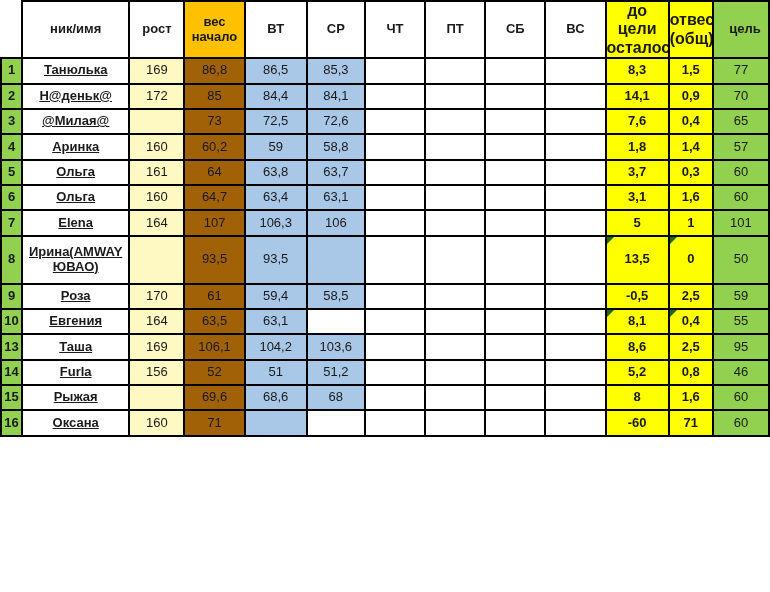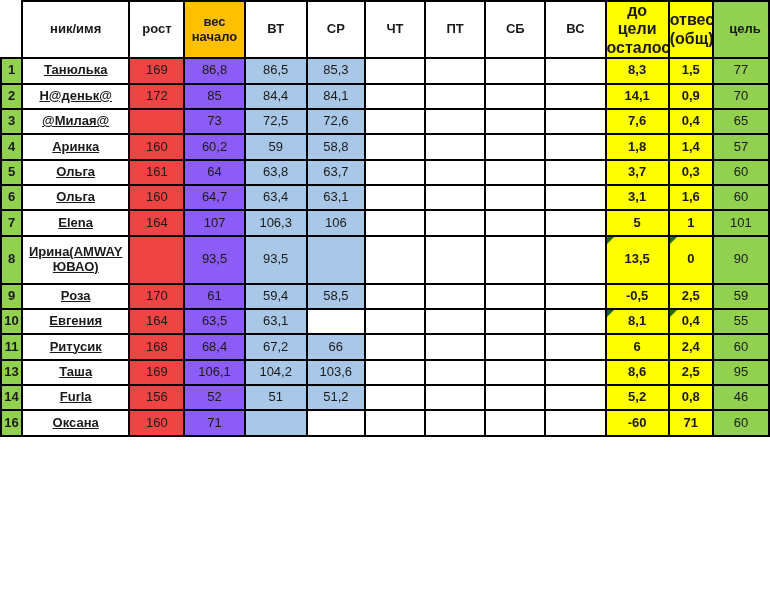--- a/index.html
+++ b/index.html
@@ -63,22 +63,22 @@
     font-weight: bold;
     font-size: 13px;
     color: #1f4e9c;
     border-radius: 10px;
   }
   td.name span.nm {
     text-decoration: underline;
     display: inline-block;
     max-width: 103px;
   }
-  td.height { background: #ef4444; }
-  td.start  { background: #8b5cf6; margin-left: 9px; }
+  td.height { background: #fef9c3; }
+  td.start  { background: #a16207; margin-left: 9px; }
   td.day    { background: #a9c8e8; margin-left: 44px; }
   td.day.empty-day { background: #ffffff; }
   td.blank  { background: #ffffff; }
   td.yellow { background: #ffff00; position: relative; font-weight: bold; }
   td.goal   { background: #92d050; }
 
   td.yellow.note::before {
     content: "";
     position: absolute;
     top: 0; left: 0;
@@ -244,21 +244,21 @@
         <td class="height"></td>
         <td class="start">93,5</td>
         <td class="day">93,5</td>
         <td class="day"></td>
         <td class="blank"></td>
         <td class="blank"></td>
         <td class="blank"></td>
         <td class="blank"></td>
         <td class="yellow note">13,5</td>
         <td class="yellow note">0</td>
-        <td class="goal">90</td>
+        <td class="goal">50</td>
       </tr>
       <tr>
         <td class="num">9</td>
         <td class="name"><span class="nm">Роза</span></td>
         <td class="height">170</td>
         <td class="start">61</td>
         <td class="day">59,4</td>
         <td class="day">58,5</td>
         <td class="blank"></td>
         <td class="blank"></td>
@@ -277,35 +277,20 @@
         <td class="day empty-day"></td>
         <td class="blank"></td>
         <td class="blank"></td>
         <td class="blank"></td>
         <td class="blank"></td>
         <td class="yellow note">8,1</td>
         <td class="yellow note">0,4</td>
         <td class="goal">55</td>
       </tr>
       <tr>
-        <td class="num">11</td>
-        <td class="name"><span class="nm">Ритусик</span></td>
-        <td class="height">168</td>
-        <td class="start">68,4</td>
-        <td class="day">67,2</td>
-        <td class="day">66</td>
-        <td class="blank"></td>
-        <td class="blank"></td>
-        <td class="blank"></td>
-        <td class="blank"></td>
-        <td class="yellow">6</td>
-        <td class="yellow">2,4</td>
-        <td class="goal">60</td>
-      </tr>
-      <tr>
         <td class="num">13</td>
         <td class="name"><span class="nm">Таша</span></td>
         <td class="height">169</td>
         <td class="start">106,1</td>
         <td class="day">104,2</td>
         <td class="day">103,6</td>
         <td class="blank"></td>
         <td class="blank"></td>
         <td class="blank"></td>
         <td class="blank"></td>
@@ -322,20 +307,35 @@
         <td class="day">51,2</td>
         <td class="blank"></td>
         <td class="blank"></td>
         <td class="blank"></td>
         <td class="blank"></td>
         <td class="yellow">5,2</td>
         <td class="yellow">0,8</td>
         <td class="goal">46</td>
       </tr>
       <tr>
+        <td class="num">15</td>
+        <td class="name"><span class="nm">Рыжая</span></td>
+        <td class="height"></td>
+        <td class="start">69,6</td>
+        <td class="day">68,6</td>
+        <td class="day">68</td>
+        <td class="blank"></td>
+        <td class="blank"></td>
+        <td class="blank"></td>
+        <td class="blank"></td>
+        <td class="yellow">8</td>
+        <td class="yellow">1,6</td>
+        <td class="goal">60</td>
+      </tr>
+      <tr>
         <td class="num">16</td>
         <td class="name"><span class="nm">Оксана</span></td>
         <td class="height">160</td>
         <td class="start">71</td>
         <td class="day"></td>
         <td class="day empty-day"></td>
         <td class="blank"></td>
         <td class="blank"></td>
         <td class="blank"></td>
         <td class="blank"></td>

